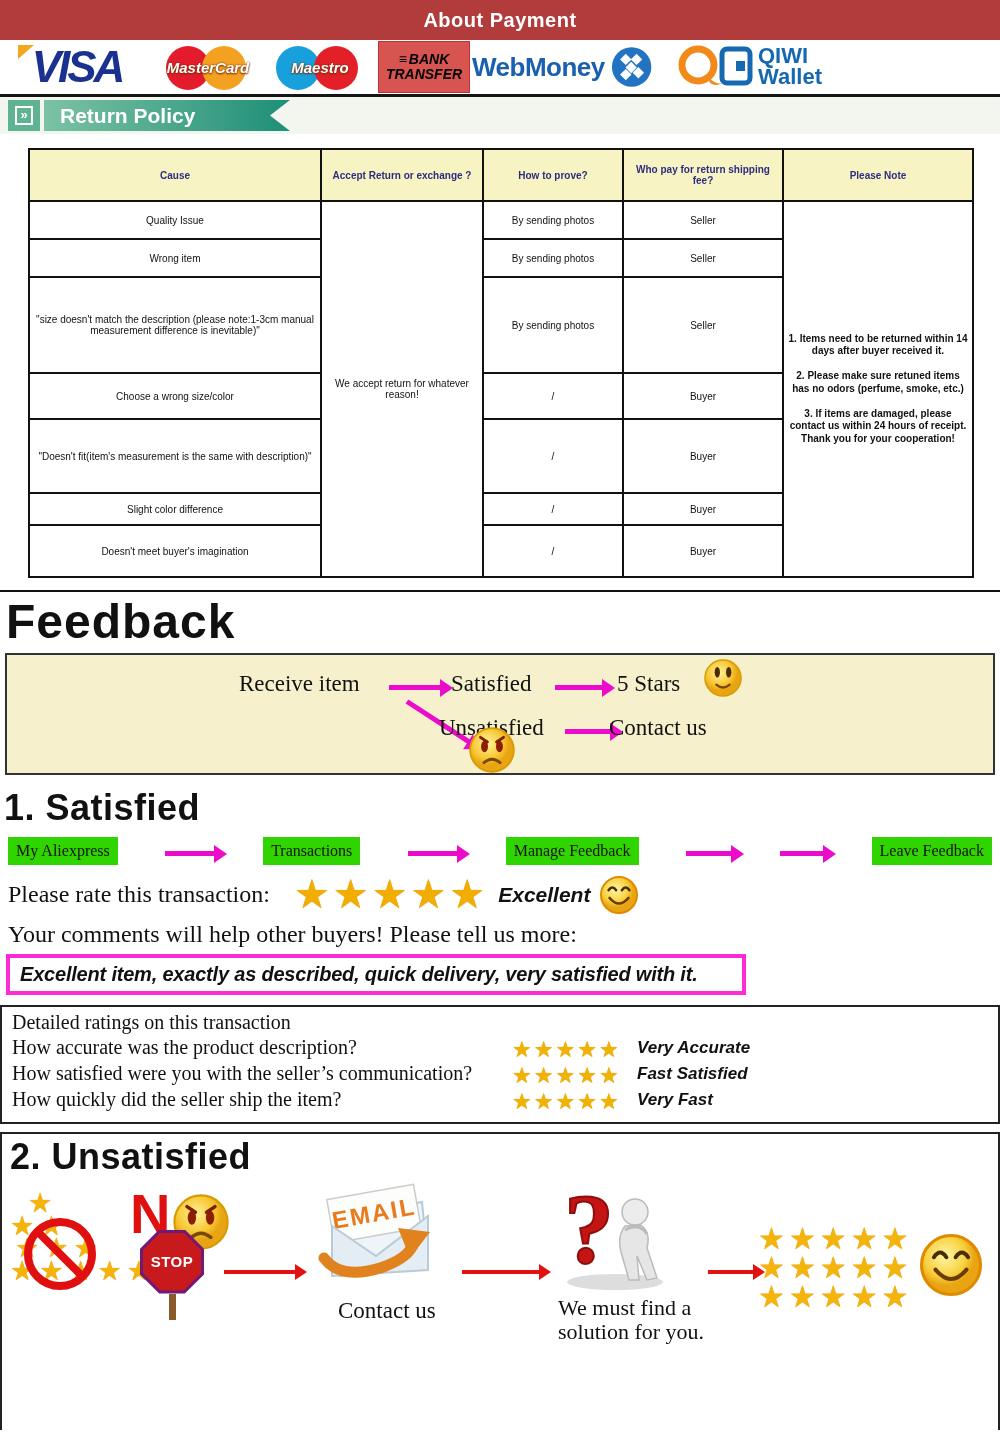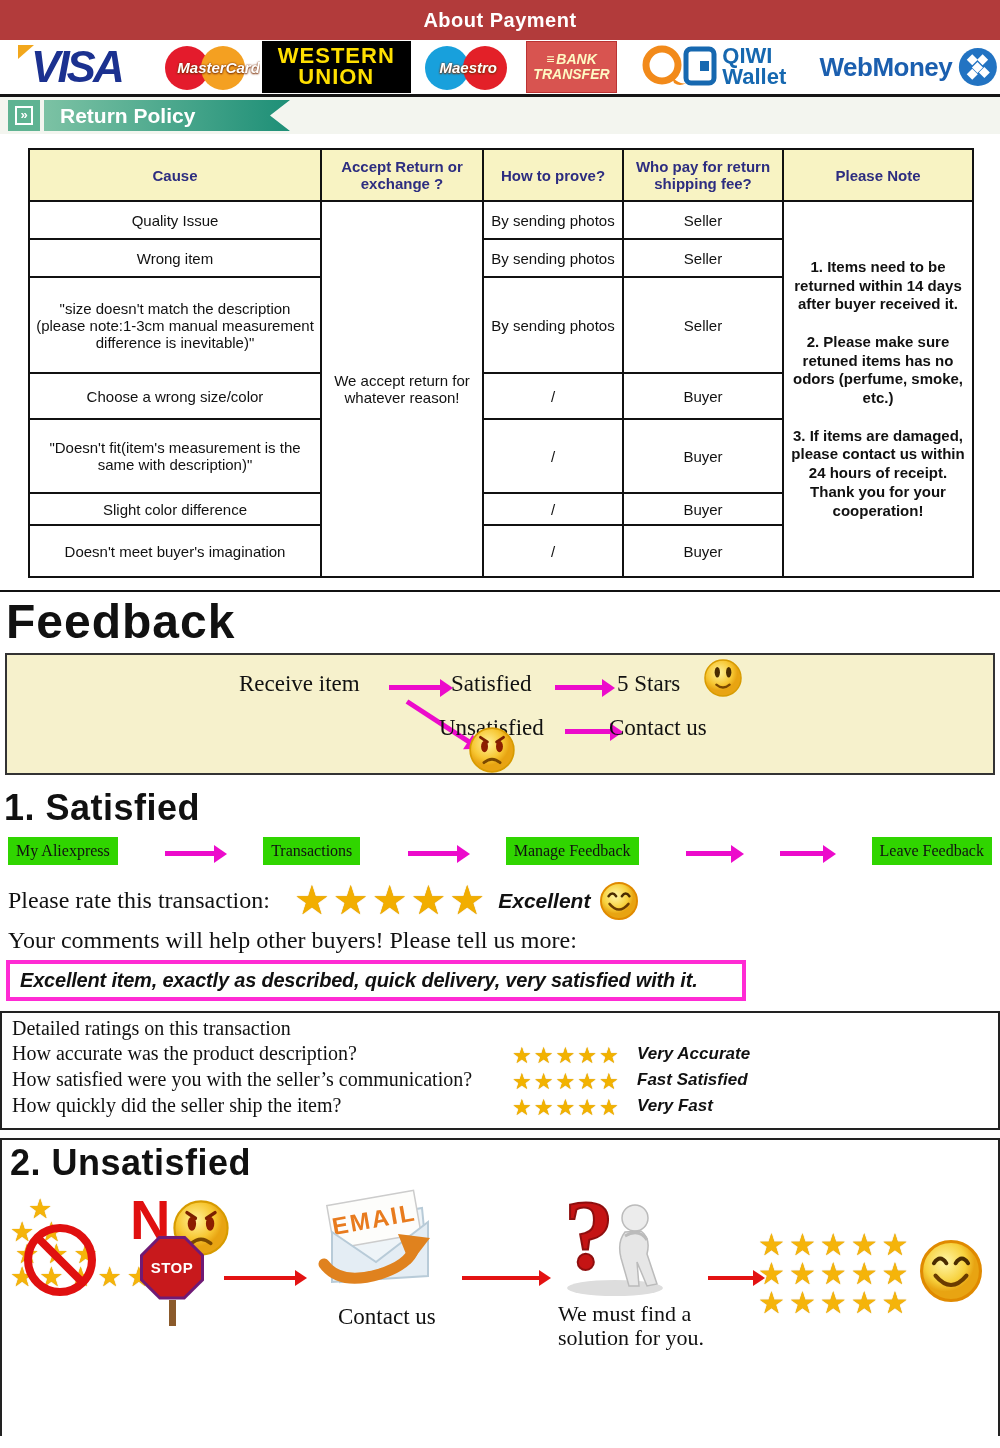--- a/index.html
+++ b/index.html
@@ -9,48 +9,48 @@
   .top-banner { height:40px; background:#b23b3b; display:flex; align-items:center; justify-content:center; }
   .top-banner span { color:#fff; font-size:20px; font-weight:bold; letter-spacing:.5px; }
 
   
   .paylogos { height:54px; display:flex; align-items:center; background:#fff; padding:0 2px; gap:2px; }
   .logo { display:flex; align-items:center; justify-content:center; height:52px; position:relative; overflow:hidden; }
   .lg-visa { width:150px; }
   .lg-visa .visa-txt { font-size:44px; font-weight:900; font-style:italic; color:#1b3190; letter-spacing:-3px; line-height:1; }
   .lg-visa .visa-flag { position:absolute; left:16px; top:4px; width:0; height:0; border-left:16px solid #f2a71c; border-bottom:14px solid transparent; }
   .circ-logo { position:relative; }
-  .lg-mc { width:108px;justify-content:flex-end; }
+  .lg-mc { width:108px; }
   .circle { position:absolute; top:5px; width:44px; height:44px; border-radius:50%; }
   .mc-red { left:12px; background:#e41b2c; }
   .mc-org { left:48px; background:#f4a021; }
   .circ-label { position:relative; z-index:2; color:#fff; font-weight:bold; font-style:italic; font-size:15px; text-shadow:0 1px 2px #7a2c00, 0 0 2px #7a2c00; }
   .lg-wu { width:150px; background:#000; flex-direction:column; padding:2px 6px; }
   .lg-wu span { color:#ffdf00; font-weight:900; font-size:22px; line-height:.95; text-align:center; letter-spacing:1px; }
   .lg-ma { width:112px; }
   .ma-blue { left:12px; background:#18a0dc; }
   .ma-red  { left:50px; background:#e32028; }
   .lg-bank { width:92px; background:#d85450; border:1px solid #b33; padding:2px 4px; }
-  .lg-bank .bank-wrap { color:#fef9c3; font-style:italic; font-weight:800; font-size:14px; line-height:1.1; text-align:center; }
+  .lg-bank .bank-wrap { color:#000000; font-style:italic; font-weight:800; font-size:14px; line-height:1.1; text-align:center; }
   .bank-lines { font-style:normal; font-weight:bold; margin-right:2px; }
   .lg-qiwi { width:200px; gap:4px; }
   .qiwi-label { color:#1668b0; font-weight:bold; font-size:22px; line-height:.95; width:74px; }
   .lg-wm { width:180px; gap:6px; }
   .wm-label { color:#1b5faf; font-weight:bold; font-size:26px; letter-spacing:-.5px; }
 
   
   .ribbon-row { height:40px; background:#f3f5ef; border-top:3px solid #151515; display:flex; align-items:stretch; padding:3px 0 3px 8px; }
   .chev-box { width:32px; background:#5fb392; display:flex; align-items:center; justify-content:center; margin-right:4px; }
   .chev-box i { font-style:normal; color:#fff; border:2px solid #fff; font-size:13px; line-height:1; padding:0 3px 2px; font-weight:bold; }
   .ribbon { width:246px; background:linear-gradient(90deg,#7cc2a4,#1e8f77); color:#fff; font-weight:bold; font-size:21px; display:flex; align-items:center; padding-left:16px; clip-path:polygon(0 0,100% 0,calc(100% - 20px) 50%,100% 100%,0 100%); }
 
   
   .policy-wrap { padding:14px 28px 12px; }
   table.policy { width:100%; border-collapse:collapse; table-layout:fixed; }
-  table.policy td { border:2px solid #111; text-align:center; vertical-align:middle; font-size:15px; padding:2px 4px; }
+  table.policy td { border:2px solid #111; text-align:center; vertical-align:middle; font-size:10px; padding:2px 4px; }
   tr.hdr td { background:#f8f3c3; color:#2d2d80; font-weight:bold; height:52px; }
   tr.r1 td { height:38px; } tr.r2 td { height:38px; } tr.r3 td { height:96px; }
   tr.r4 td { height:46px; } tr.r5 td { height:74px; } tr.r6 td { height:32px; } tr.r7 td { height:52px;border-radius:23px; }
   td.accept-cell { font-size:16px; }
   td.note-cell { text-align:left; font-weight:bold; white-space:pre-line; padding:8px 8px; line-height:1.25; vertical-align:top; }
 
   
   .fb-title { border-top:2px solid #111; font-size:48px; font-weight:bold; letter-spacing:1px; padding:2px 0 4px 6px; }
   .flow-box { margin:0 5px 6px; height:122px; border:2px solid #333; background:#f6f1cc; position:relative; font-family:"Liberation Serif",serif; font-size:23px; }
   .flow-box .fl { position:absolute; white-space:nowrap; }
@@ -63,21 +63,21 @@
   .smiley { display:inline-block; }
 
   
   .h2 { font-size:36px; font-weight:bold; letter-spacing:.5px; }
   .sat-h2 { margin:12px 0 8px 4px; }
   .steps { display:flex; justify-content:space-between; align-items:flex-start; margin:2px 8px 6px; }
   .step { background:#30d500; padding:5px 8px; font-family:"Liberation Serif",serif; font-size:16px; line-height:1.1; }
   .step.wide { max-width:162px; }
   .steps .marrow { margin-top:14px; flex:none; }
 
-  .rate-line { display:flex; align-items:center; gap:10px; margin:16px 8px 0; font-family:"Liberation Serif",serif; font-size:24px; }
+  .rate-line { display:flex; align-items:center; gap:10px; margin:10px 8px 0; font-family:"Liberation Serif",serif; font-size:24px; }
   .big-stars { color:#f2ae00; font-size:40px; letter-spacing:3px; line-height:1; margin-left:14px; text-shadow:0 0 1px #c88a00; }
   .excellent { font-style:italic; font-weight:800; font-size:21px; font-family:"Liberation Sans",sans-serif; }
   .comments-line { font-family:"Liberation Serif",serif; font-size:24px; margin:6px 8px 4px; }
   .pink-box { width:740px; margin:6px 6px 10px; border:4px solid #ff2bd4; padding:5px 10px; font-style:italic; font-weight:800; font-size:20px; letter-spacing:-.2px; }
 
   .detail-box { border:2px solid #222; padding:4px 10px 8px; }
   .detail-title { font-family:"Liberation Serif",serif; font-size:20px; margin-bottom:2px; }
   .drow { position:relative; height:26px; font-family:"Liberation Serif",serif; font-size:20px; }
   .drow .dstars { position:absolute; left:500px; top:1px; color:#f2b200; font-size:22px; letter-spacing:2px; text-shadow:0 0 1px #c88a00; }
   .drow .dlabel { position:absolute; left:625px; top:2px; font-family:"Liberation Sans",sans-serif; font-style:italic; font-weight:800; font-size:17px; }
@@ -108,50 +108,47 @@
 <div class="paylogos">
   <div class="logo lg-visa">
     <i class="visa-flag"></i>
     <span class="visa-txt">VISA</span>
   </div>
   <div class="logo lg-mc circ-logo">
     <i class="circle mc-red"></i>
     <i class="circle mc-org"></i>
     <span class="circ-label">MasterCard</span>
   </div>
-  <div class="logo lg-wu">
-    <span>WESTERN UNION</span>
-  </div>
   <div class="logo lg-ma circ-logo">
     <i class="circle ma-blue"></i>
     <i class="circle ma-red"></i>
     <span class="circ-label">Maestro</span>
   </div>
   <div class="logo lg-bank">
     <div class="bank-wrap"><span class="bank-lines">≡</span><span>BANK TRANSFER</span></div>
-  </div>
-  <div class="logo lg-qiwi">
-    <svg width="78" height="48" viewBox="0 0 78 48">
-      <circle cx="22" cy="22" r="16" fill="none" stroke="#f28a1a" stroke-width="7"></circle>
-      <path d="M32 34 Q40 42 46 40 Q40 44 34 40" fill="#f28a1a"></path>
-      <rect x="46" y="6" width="28" height="34" rx="5" fill="none" stroke="#1668b0" stroke-width="5"></rect>
-      <rect x="60" y="18" width="9" height="10" fill="#1668b0"></rect>
-    </svg>
-    <span class="qiwi-label">QIWI Wallet</span>
   </div>
   <div class="logo lg-wm">
     <span class="wm-label">WebMoney</span>
     <svg width="46" height="46" viewBox="0 0 46 46">
       <circle cx="23" cy="23" r="22" fill="#2273c2"></circle>
       <rect x="12" y="10" width="9" height="9" fill="#fff" transform="rotate(45 16.5 14.5)"></rect>
       <rect x="24" y="10" width="9" height="9" fill="#fff" transform="rotate(45 28.5 14.5)"></rect>
       <rect x="18" y="19" width="9" height="9" fill="#fff" transform="rotate(45 22.5 23.5)"></rect>
       <rect x="12" y="27" width="9" height="9" fill="#fff" transform="rotate(45 16.5 31.5)"></rect>
       <rect x="26" y="25" width="9" height="9" fill="#fff" transform="rotate(45 30.5 29.5)"></rect>
     </svg>
+  </div>
+  <div class="logo lg-qiwi">
+    <svg width="78" height="48" viewBox="0 0 78 48">
+      <circle cx="22" cy="22" r="16" fill="none" stroke="#f28a1a" stroke-width="7"></circle>
+      <path d="M32 34 Q40 42 46 40 Q40 44 34 40" fill="#f28a1a"></path>
+      <rect x="46" y="6" width="28" height="34" rx="5" fill="none" stroke="#1668b0" stroke-width="5"></rect>
+      <rect x="60" y="18" width="9" height="10" fill="#1668b0"></rect>
+    </svg>
+    <span class="qiwi-label">QIWI Wallet</span>
   </div>
 </div>
 
 <div class="ribbon-row">
   <div class="chev-box">
     <i>»</i>
   </div>
   <div class="ribbon">
     <span>Return Policy</span>
   </div>

